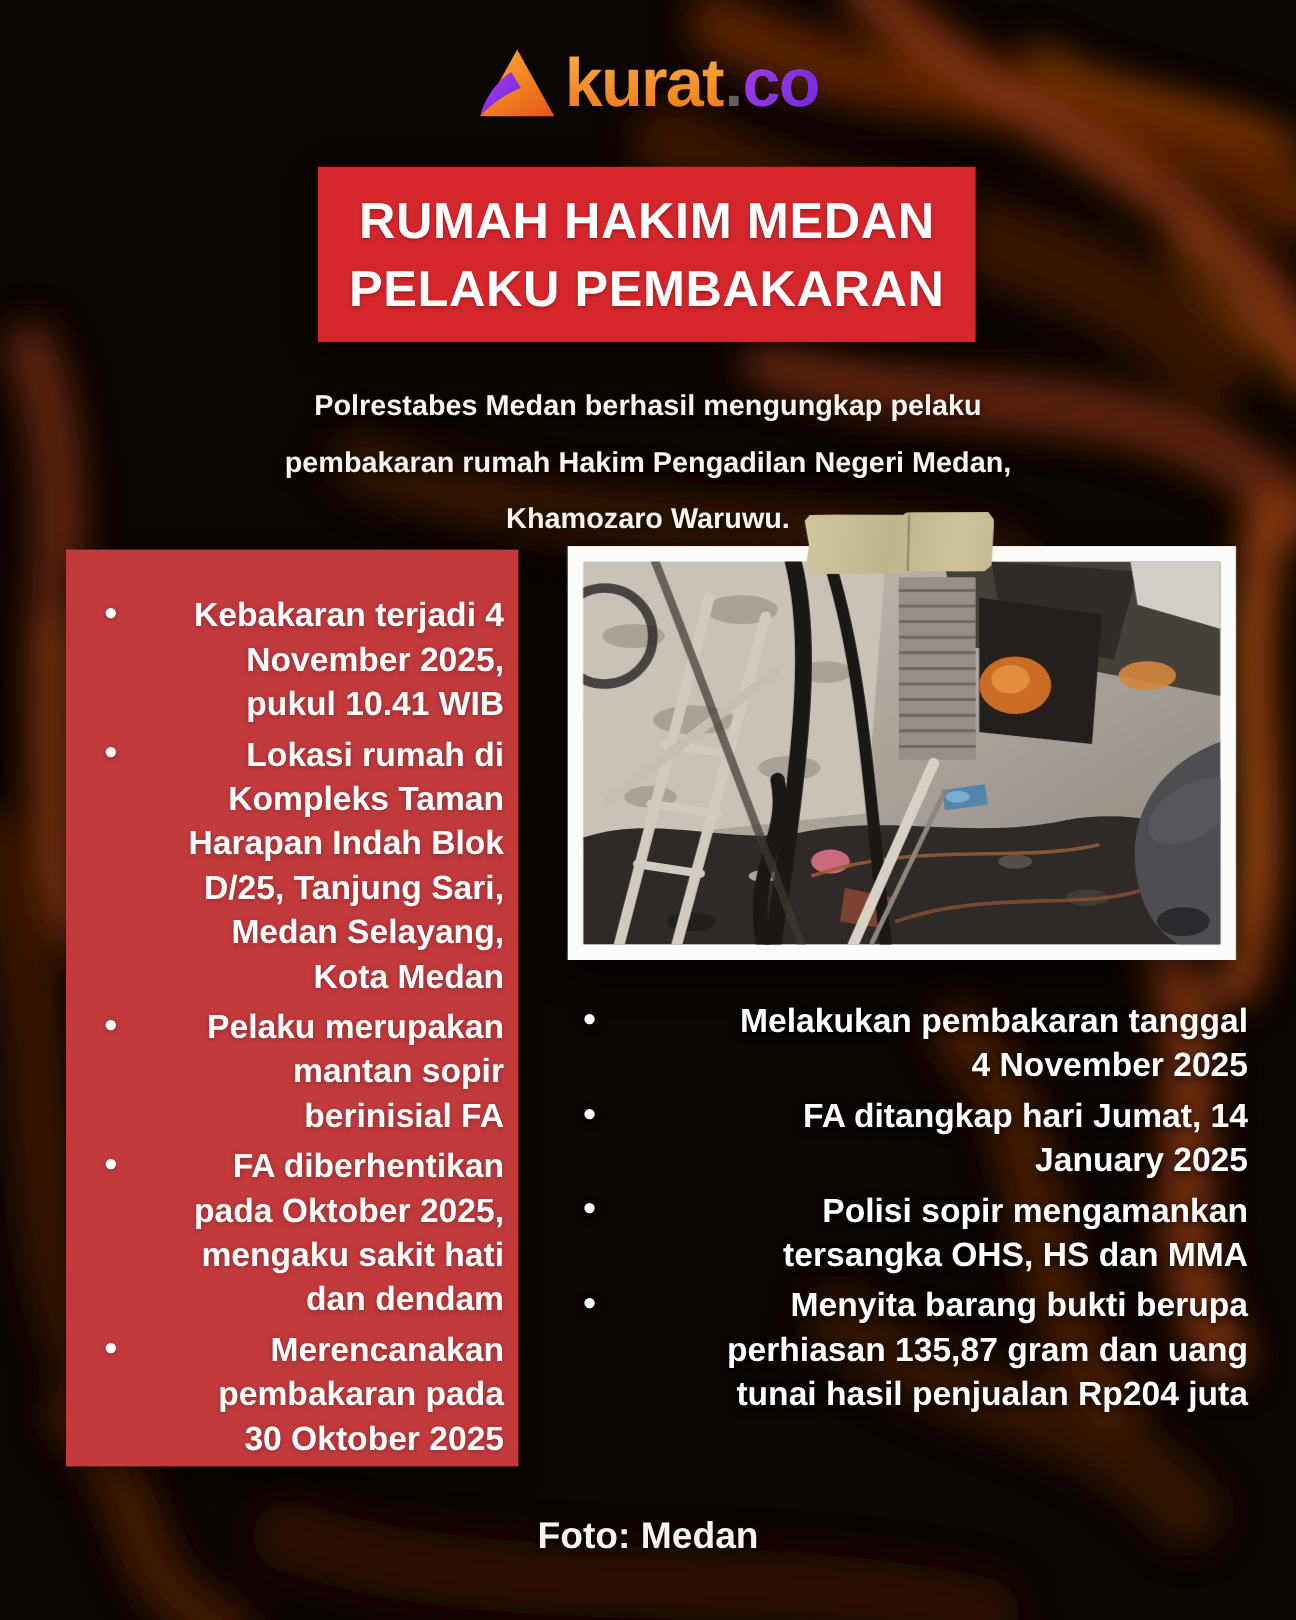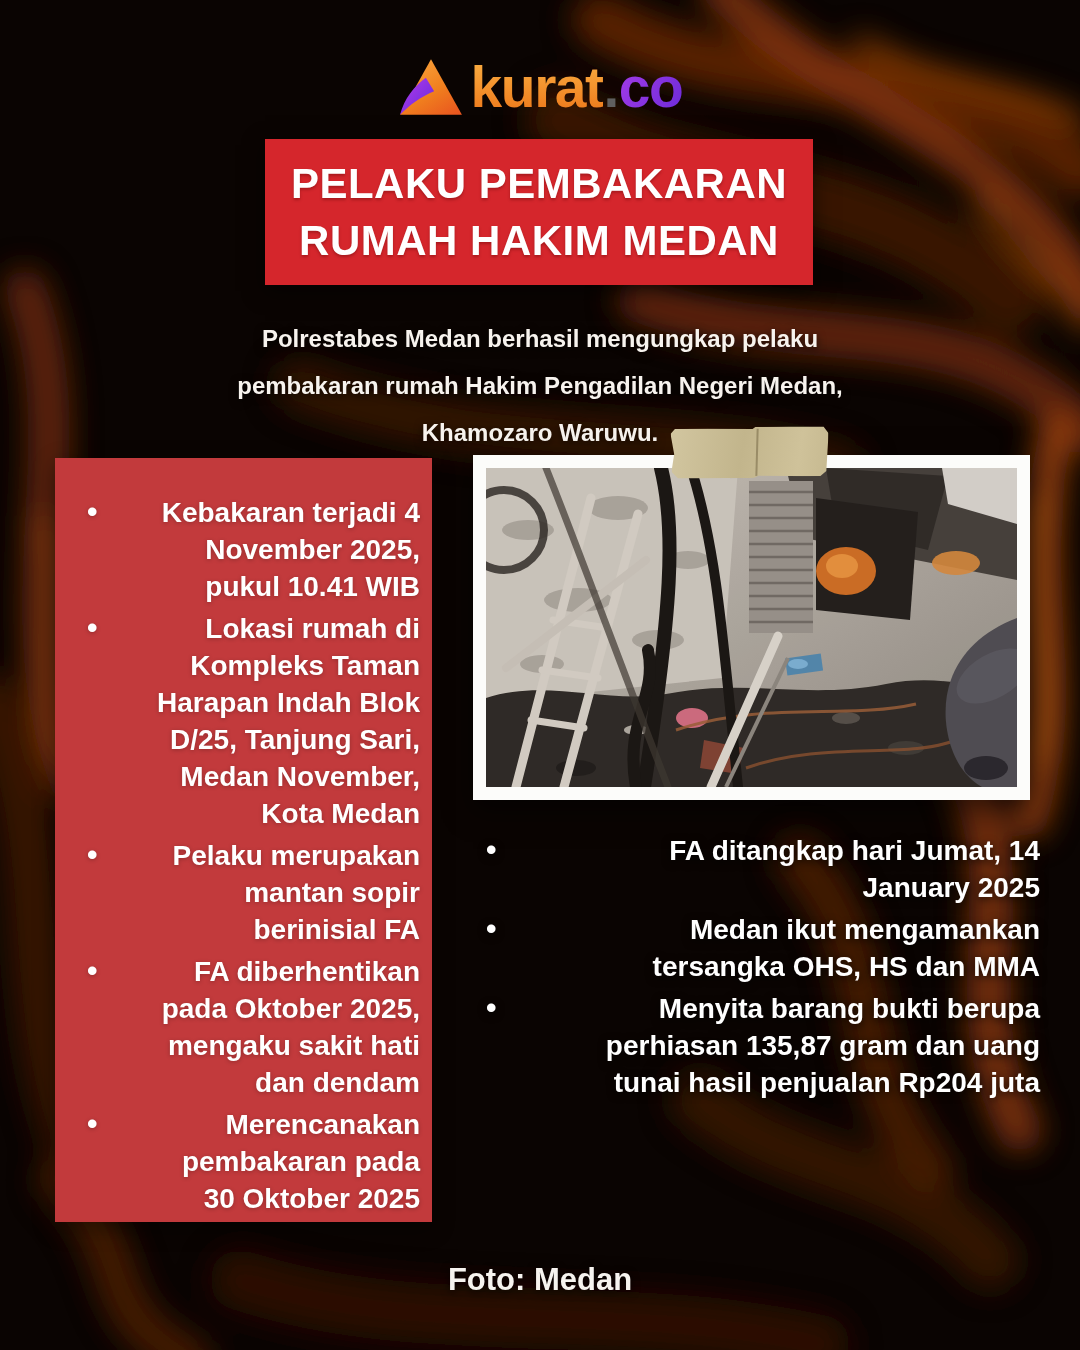--- a/index.html
+++ b/index.html
@@ -5,21 +5,21 @@
   html,body{margin:0;padding:0;background:#000;}
   body{width:1080px;height:1350px;overflow:hidden;}
   .poster{
     position:relative;width:1080px;height:1350px;overflow:hidden;
     background:var(--page-bg,#0a0402);
     font-family:"Liberation Sans","DejaVu Sans",sans-serif;
   }
   .bg-svg{position:absolute;inset:0;width:100%;height:100%;display:block;}
 
   
-  .logo{position:absolute;top:46px;left:0;right:0;height:82px;
+  .logo{position:absolute;top:28px;left:0;right:0;height:82px;
         display:flex;align-items:center;justify-content:center;gap:7px;}
   .logo-icon{width:66px;height:60px;flex:0 0 auto;}
   .wordmark{font-size:57px;font-weight:700;letter-spacing:-1.5px;line-height:1;display:flex;align-items:baseline;}
   .wm-main{color:#f08a1f;}
   .wm-dot{color:#5f5f5f;margin:0 1px;}
   .wm-suffix{color:#8a35e0;}
   @supports ((-webkit-background-clip:text) or (background-clip:text)){
     .wm-main{background:linear-gradient(180deg,#f9a93e 10%,#ee7c1d 90%);
              -webkit-background-clip:text;background-clip:text;color:transparent;}
     .wm-suffix{background:linear-gradient(120deg,#a63ce6,#6c2bdb);
@@ -120,39 +120,39 @@
       <path d="M2 56 C6 40 16 28 27 20 L35 33 C23 38 11 46 2 56 Z" fill="url(#lgP)"></path>
     </svg>
     <span class="wordmark">
         <span class="wm-main">kurat</span>
         <span class="wm-dot">.</span>
         <span class="wm-suffix">co</span>
       </span>
   </div>
 
   <div class="banner">
+    <div class="banner-line">RUMAH HAKIM MEDAN</div>
     <div class="banner-line">PELAKU PEMBAKARAN</div>
-    <div class="banner-line">RUMAH HAKIM MEDAN</div>
   </div>
 
   <p class="subtitle">Polrestabes Medan berhasil mengungkap pelaku
 pembakaran rumah Hakim Pengadilan Negeri Medan,
 Khamozaro Waruwu.</p>
 
   <div class="red-box">
     <ul class="facts facts-left">
 
     <li><span>Kebakaran terjadi 4
 November 2025,
 pukul 10.41 WIB</span></li>
         <li><span>Lokasi rumah di
 Kompleks Taman
 Harapan Indah Blok
 D/25, Tanjung Sari,
-Medan November,
+Medan Selayang,
 Kota Medan</span></li>
         <li><span>Pelaku merupakan
 mantan sopir
 berinisial FA</span></li>
         <li><span>FA diberhentikan
 pada Oktober 2025,
 mengaku sakit hati
 dan dendam</span></li>
         <li><span>Merencanakan
 pembakaran pada
@@ -240,23 +240,25 @@
       <path d="M531,150 C478,170 453,212 461,262 C466,292 480,310 496,319 L531,319 Z" fill="#4c4a50"></path>
       <ellipse cx="507" cy="208" rx="40" ry="22" fill="#56545c" transform="rotate(-30 507 208)"></ellipse>
       <ellipse cx="500" cy="300" rx="22" ry="12" fill="#26242a"></ellipse>
       <rect width="531" height="319" fill="#8a7f6f" opacity="0.06"></rect>
     </svg>
   </div>
   <div class="tape"></div>
 
   <ul class="facts facts-right">
 
+  <li><span>Melakukan pembakaran tanggal
+4 November 2025</span></li>
       <li><span>FA ditangkap hari Jumat, 14
 January 2025</span></li>
-      <li><span>Medan ikut mengamankan
+      <li><span>Polisi sopir mengamankan
 tersangka OHS, HS dan MMA</span></li>
       <li><span>Menyita barang bukti berupa
 perhiasan 135,87 gram dan uang
 tunai hasil penjualan Rp204 juta</span></li>
     </ul>
 
   <p class="credit">Foto: Medan</p>
 
 </div>
 

